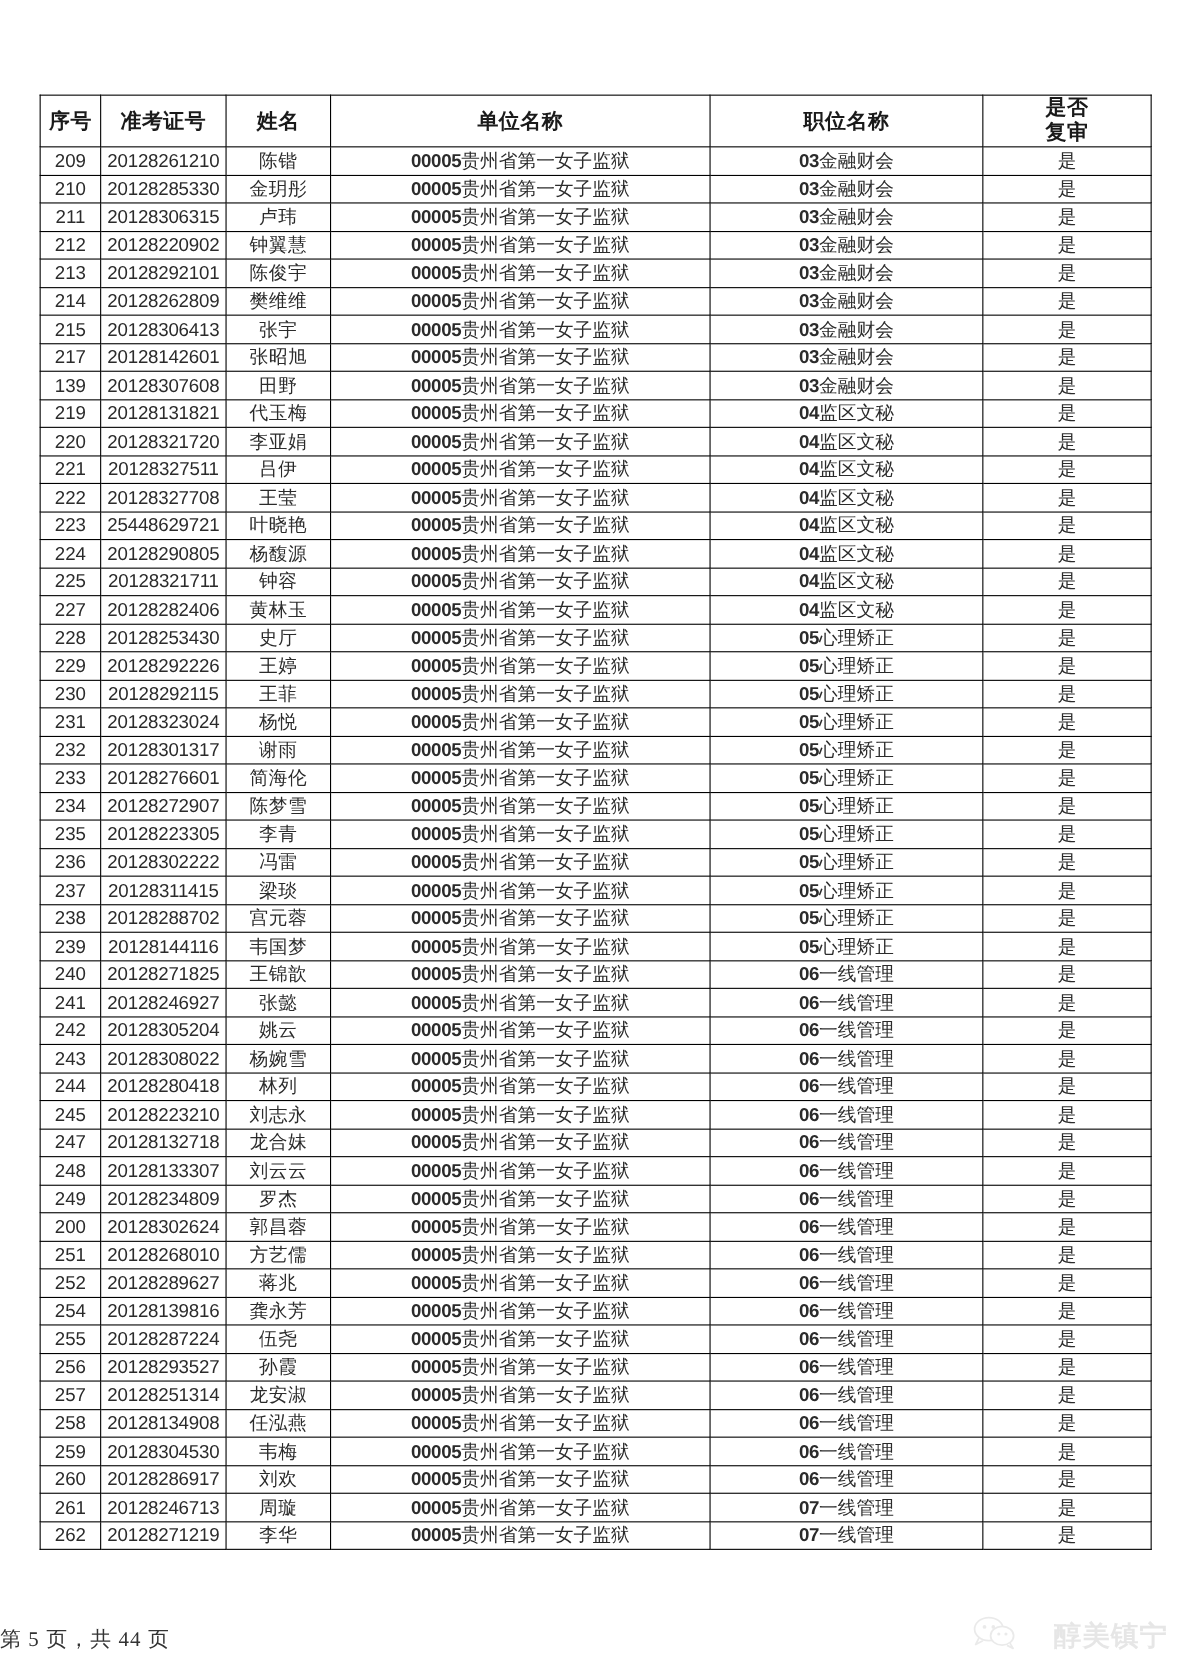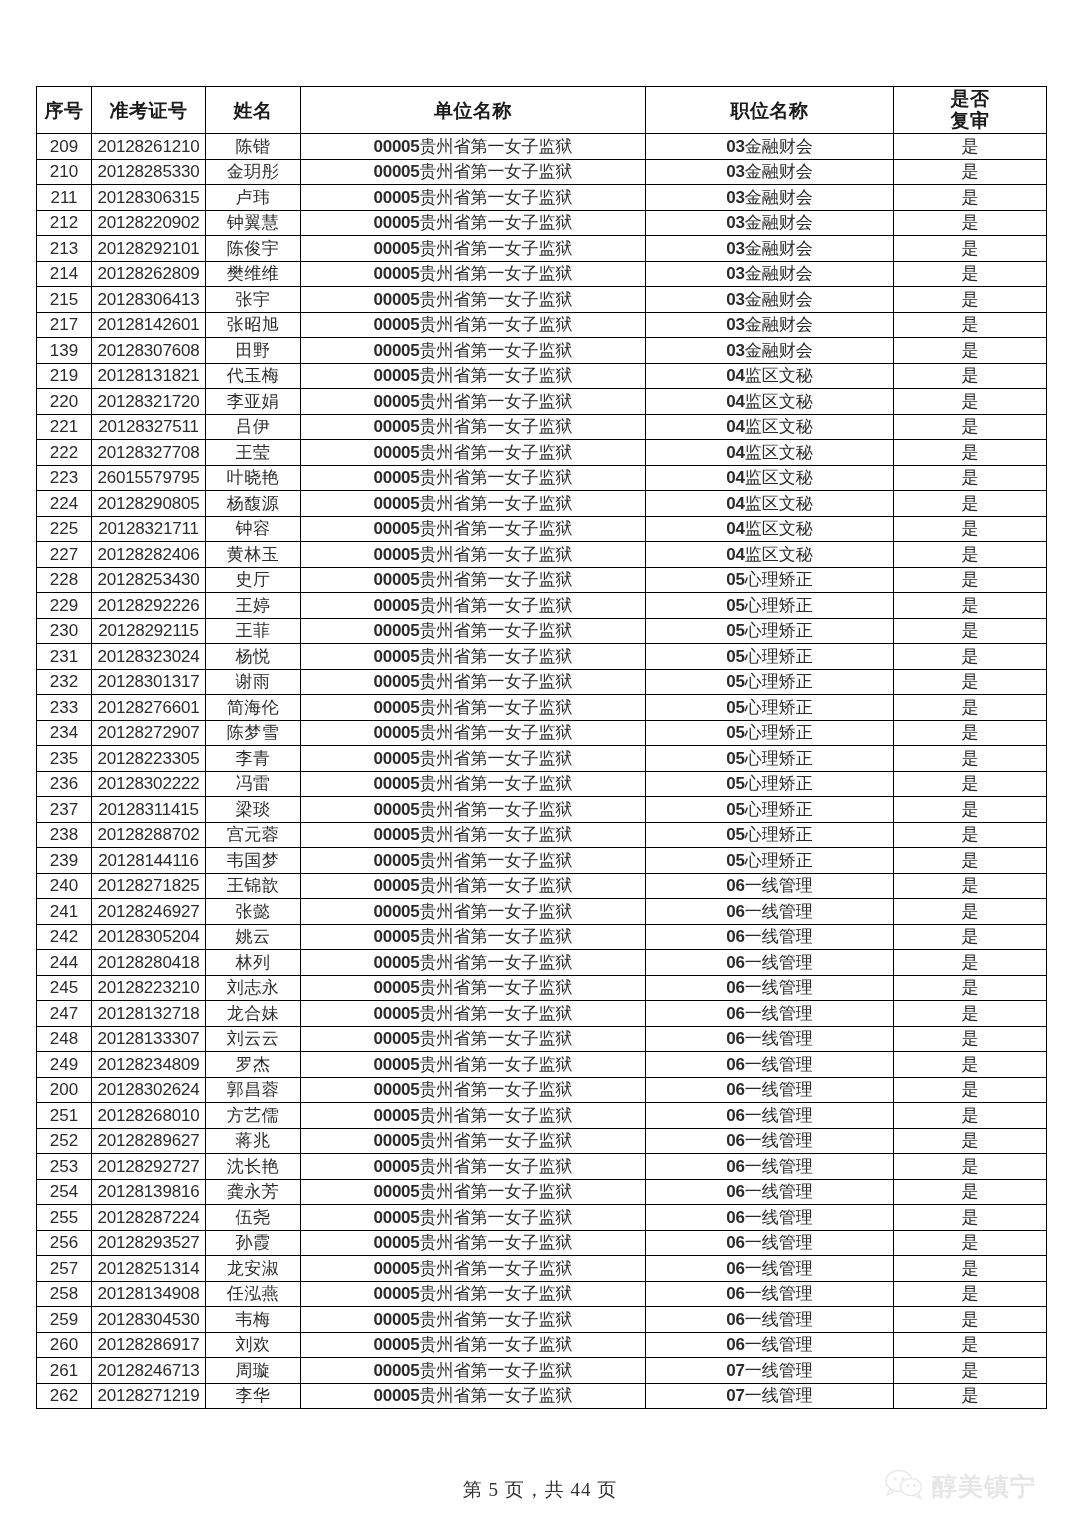--- a/index.html
+++ b/index.html
@@ -76,21 +76,21 @@
     letter-spacing: -0.3px;
   }
   td.post   { font-size: 16px; }
   td.rev    { font-size: 16px; }
 
   .footer {
     position: absolute;
     left: 0;
     top: 1477px;
     width: 1080px;
-    text-align: center;
+    text-align: left;
     font-size: 19px;
     color: #333;
     letter-spacing: 1px;
     font-family: "Liberation Serif", "DejaVu Serif", serif;
   }
 
   .watermark {
     position: absolute;
     left: 884px;
     top: 1468px;
@@ -99,20 +99,21 @@
     gap: 8px;
     opacity: 0.45;
   }
   .watermark .wechat-icon { display: block; }
   .watermark .wm-text {
     font-size: 25px;
     color: #c9c9c9;
     font-family: "Liberation Serif", "DejaVu Serif", serif;
     letter-spacing: 1px;
     font-weight: bold;
+    margin-left: 26px;
   }
 </style>
 </head>
 <body>
 
 <div class="page">
 
   <div class="table-wrap">
     <table class="roster">
       <colgroup>
@@ -236,21 +237,21 @@
           <tr>
             <td class="seq">222</td>
             <td class="adm">20128327708</td>
             <td class="name">王莹</td>
             <td class="unit"><span class="code">00005</span><span>贵州省第一女子监狱</span></td>
             <td class="post"><span class="code">04</span><span>监区文秘</span></td>
             <td class="rev">是</td>
           </tr>
           <tr>
             <td class="seq">223</td>
-            <td class="adm">26015579795</td>
+            <td class="adm">25448629721</td>
             <td class="name">叶晓艳</td>
             <td class="unit"><span class="code">00005</span><span>贵州省第一女子监狱</span></td>
             <td class="post"><span class="code">04</span><span>监区文秘</span></td>
             <td class="rev">是</td>
           </tr>
           <tr>
             <td class="seq">224</td>
             <td class="adm">20128290805</td>
             <td class="name">杨馥源</td>
             <td class="unit"><span class="code">00005</span><span>贵州省第一女子监狱</span></td>
@@ -387,20 +388,28 @@
           </tr>
           <tr>
             <td class="seq">242</td>
             <td class="adm">20128305204</td>
             <td class="name">姚云</td>
             <td class="unit"><span class="code">00005</span><span>贵州省第一女子监狱</span></td>
             <td class="post"><span class="code">06</span><span>一线管理</span></td>
             <td class="rev">是</td>
           </tr>
           <tr>
+            <td class="seq">243</td>
+            <td class="adm">20128308022</td>
+            <td class="name">杨婉雪</td>
+            <td class="unit"><span class="code">00005</span><span>贵州省第一女子监狱</span></td>
+            <td class="post"><span class="code">06</span><span>一线管理</span></td>
+            <td class="rev">是</td>
+          </tr>
+          <tr>
             <td class="seq">244</td>
             <td class="adm">20128280418</td>
             <td class="name">林列</td>
             <td class="unit"><span class="code">00005</span><span>贵州省第一女子监狱</span></td>
             <td class="post"><span class="code">06</span><span>一线管理</span></td>
             <td class="rev">是</td>
           </tr>
           <tr>
             <td class="seq">245</td>
             <td class="adm">20128223210</td>
@@ -446,28 +455,20 @@
             <td class="adm">20128268010</td>
             <td class="name">方艺儒</td>
             <td class="unit"><span class="code">00005</span><span>贵州省第一女子监狱</span></td>
             <td class="post"><span class="code">06</span><span>一线管理</span></td>
             <td class="rev">是</td>
           </tr>
           <tr>
             <td class="seq">252</td>
             <td class="adm">20128289627</td>
             <td class="name">蒋兆</td>
-            <td class="unit"><span class="code">00005</span><span>贵州省第一女子监狱</span></td>
-            <td class="post"><span class="code">06</span><span>一线管理</span></td>
-            <td class="rev">是</td>
-          </tr>
-          <tr>
-            <td class="seq">253</td>
-            <td class="adm">20128292727</td>
-            <td class="name">沈长艳</td>
             <td class="unit"><span class="code">00005</span><span>贵州省第一女子监狱</span></td>
             <td class="post"><span class="code">06</span><span>一线管理</span></td>
             <td class="rev">是</td>
           </tr>
           <tr>
             <td class="seq">254</td>
             <td class="adm">20128139816</td>
             <td class="name">龚永芳</td>
             <td class="unit"><span class="code">00005</span><span>贵州省第一女子监狱</span></td>
             <td class="post"><span class="code">06</span><span>一线管理</span></td>

